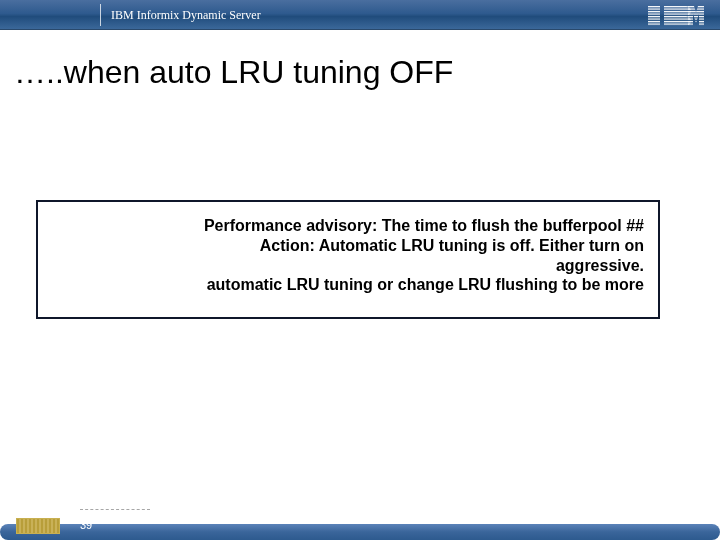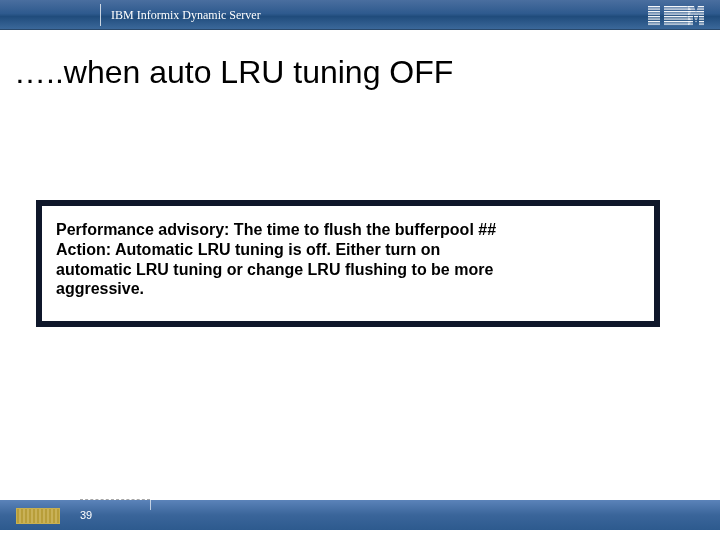--- a/index.html
+++ b/index.html
@@ -57,39 +57,41 @@
     color: #000;
     font-weight: 400;
   }
 
   
   .advisory-box {
     position: absolute;
     left: 36px;
     top: 200px;
     width: 624px;
-    border: 6px solid #0f172a;
+    border: 2px solid #0f172a;
     padding: 14px 14px 22px 14px;
+    text-align: right;
   }
   .advisory-text {
     font-size: 16px;
     line-height: 1.24;
     font-weight: bold;
     color: #000;
   }
   .advisory-text div { white-space: pre-wrap; }
 
   
   .footer {
     position: absolute;
     left: 0;
-    bottom: 10px;
+    bottom: 0;
     width: 720px;
-    height: 30px;
+    height: 16px;
     background: linear-gradient(180deg, #5b83b9 0%, #3a659a 50%, #2d5a8e 100%);
+    border-radius: 13px;
   }
   .footer-swatch {
     position: absolute;
     left: 16px;
     bottom: 6px;
     width: 44px;
     height: 16px;
     border: 1px solid #c8b050;
     background: repeating-linear-gradient(90deg, #b89e3a 0 2px, #c9b158 2px 4px);
   }
@@ -154,22 +156,22 @@
     </svg>
   </div>
 </div>
 
 <div class="slide-title">…..when auto LRU tuning OFF</div>
 
 <div class="advisory-box">
   <div class="advisory-text">
     <div>Performance advisory: The time to flush the bufferpool ##</div>
     <div>Action: Automatic LRU tuning is off. Either turn on</div>
+    <div>aggressive.</div>
     <div>automatic LRU tuning or change LRU flushing to be more</div>
-    <div>aggressive.</div>
   </div>
 </div>
 
 <div class="footer">
   <div class="footer-divider-top"></div>
   <div class="footer-swatch"></div>
   <div class="footer-pagenum">39</div>
   <div class="footer-divider"></div>
 </div>
 

